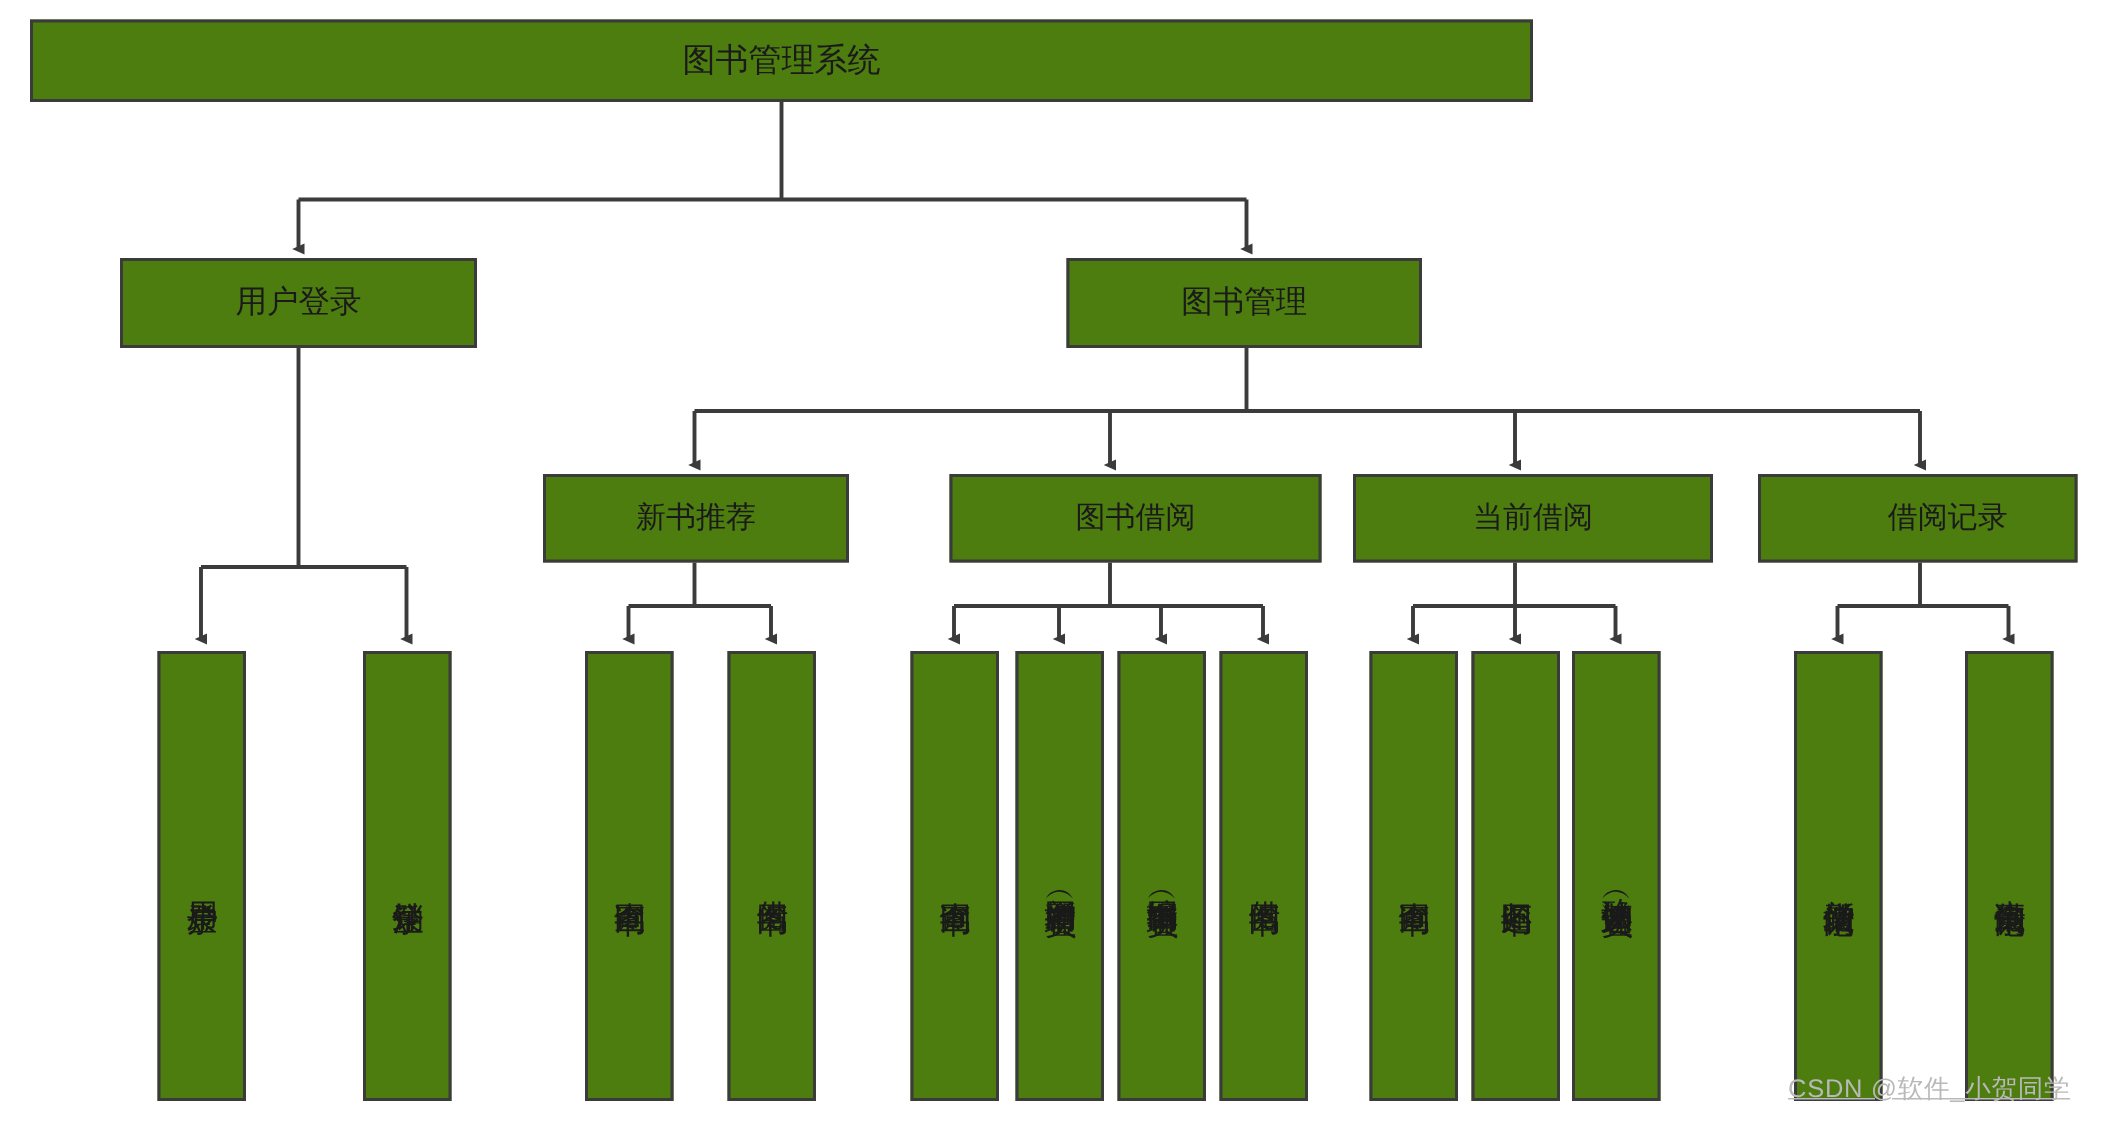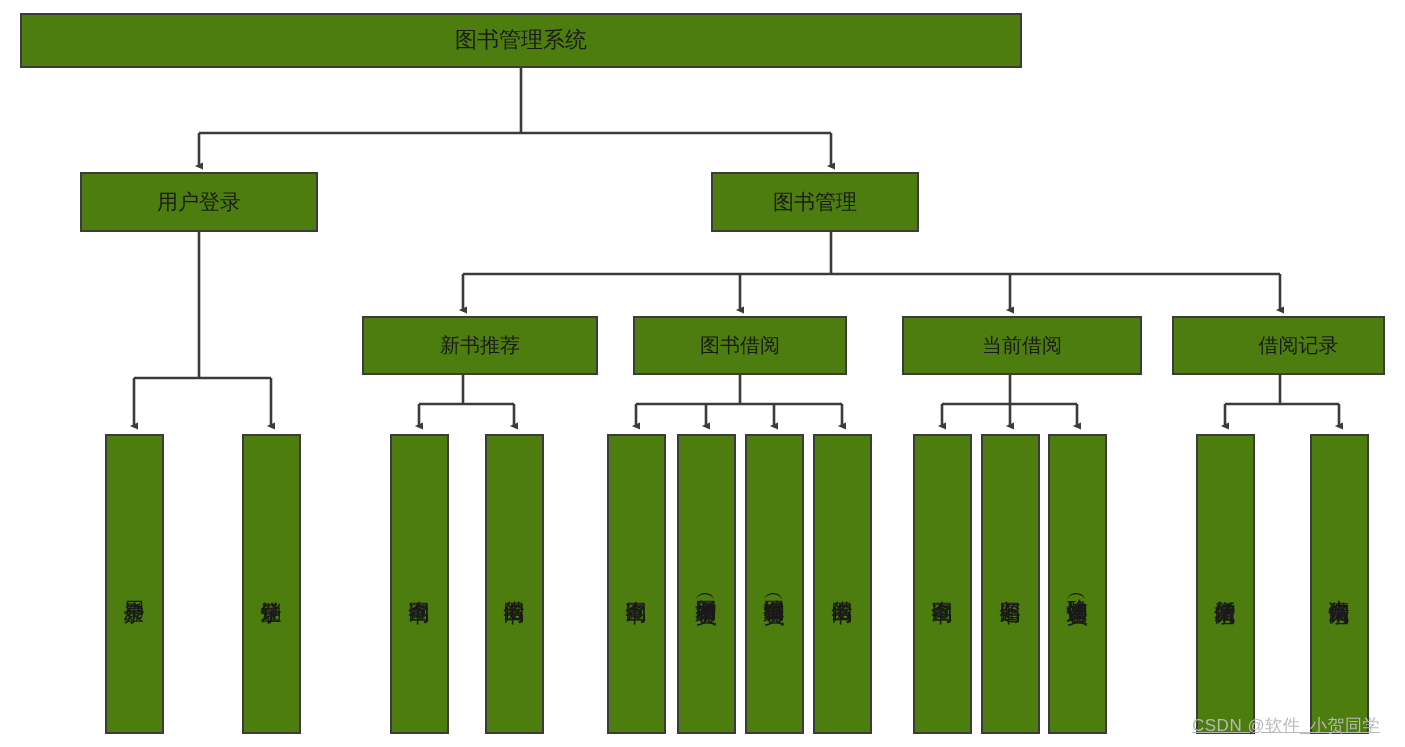--- a/index.html
+++ b/index.html
@@ -130,29 +130,29 @@
   </svg>
 
   <div class="node-box node-root" style="left:20px; top:13px; width:1002px; height:55px;">
     <span class="node-label">图书管理系统</span>
   </div>
 
   <div class="node-box node-l1" style="left:80px; top:172px; width:238px; height:60px;">
     <span class="node-label">用户登录</span>
   </div>
 
-  <div class="node-box node-l1" style="left:711px; top:172px; width:208px; height:60px;">
+  <div class="node-box node-l1" style="left:711px; top:172px; width:237px; height:60px;">
     <span class="node-label">图书管理</span>
   </div>
 
-  <div class="node-box node-l2" style="left:362px; top:316px; width:236px; height:59px;">
+  <div class="node-box node-l2" style="left:362px; top:316px; width:204px; height:59px;">
     <span class="node-label">新书推荐</span>
   </div>
 
-  <div class="node-box node-l2" style="left:633px; top:316px; width:214px; height:59px;">
+  <div class="node-box node-l2" style="left:633px; top:316px; width:248px; height:59px;">
     <span class="node-label">图书借阅</span>
   </div>
 
   <div class="node-box node-l2" style="left:902px; top:316px; width:240px; height:59px;">
     <span class="node-label">当前借阅</span>
   </div>
 
   <div class="node-box node-l2" style="left:1172px; top:316px; width:213px; height:59px;padding-left:40px;">
     <span class="node-label">借阅记录</span>
   </div>

